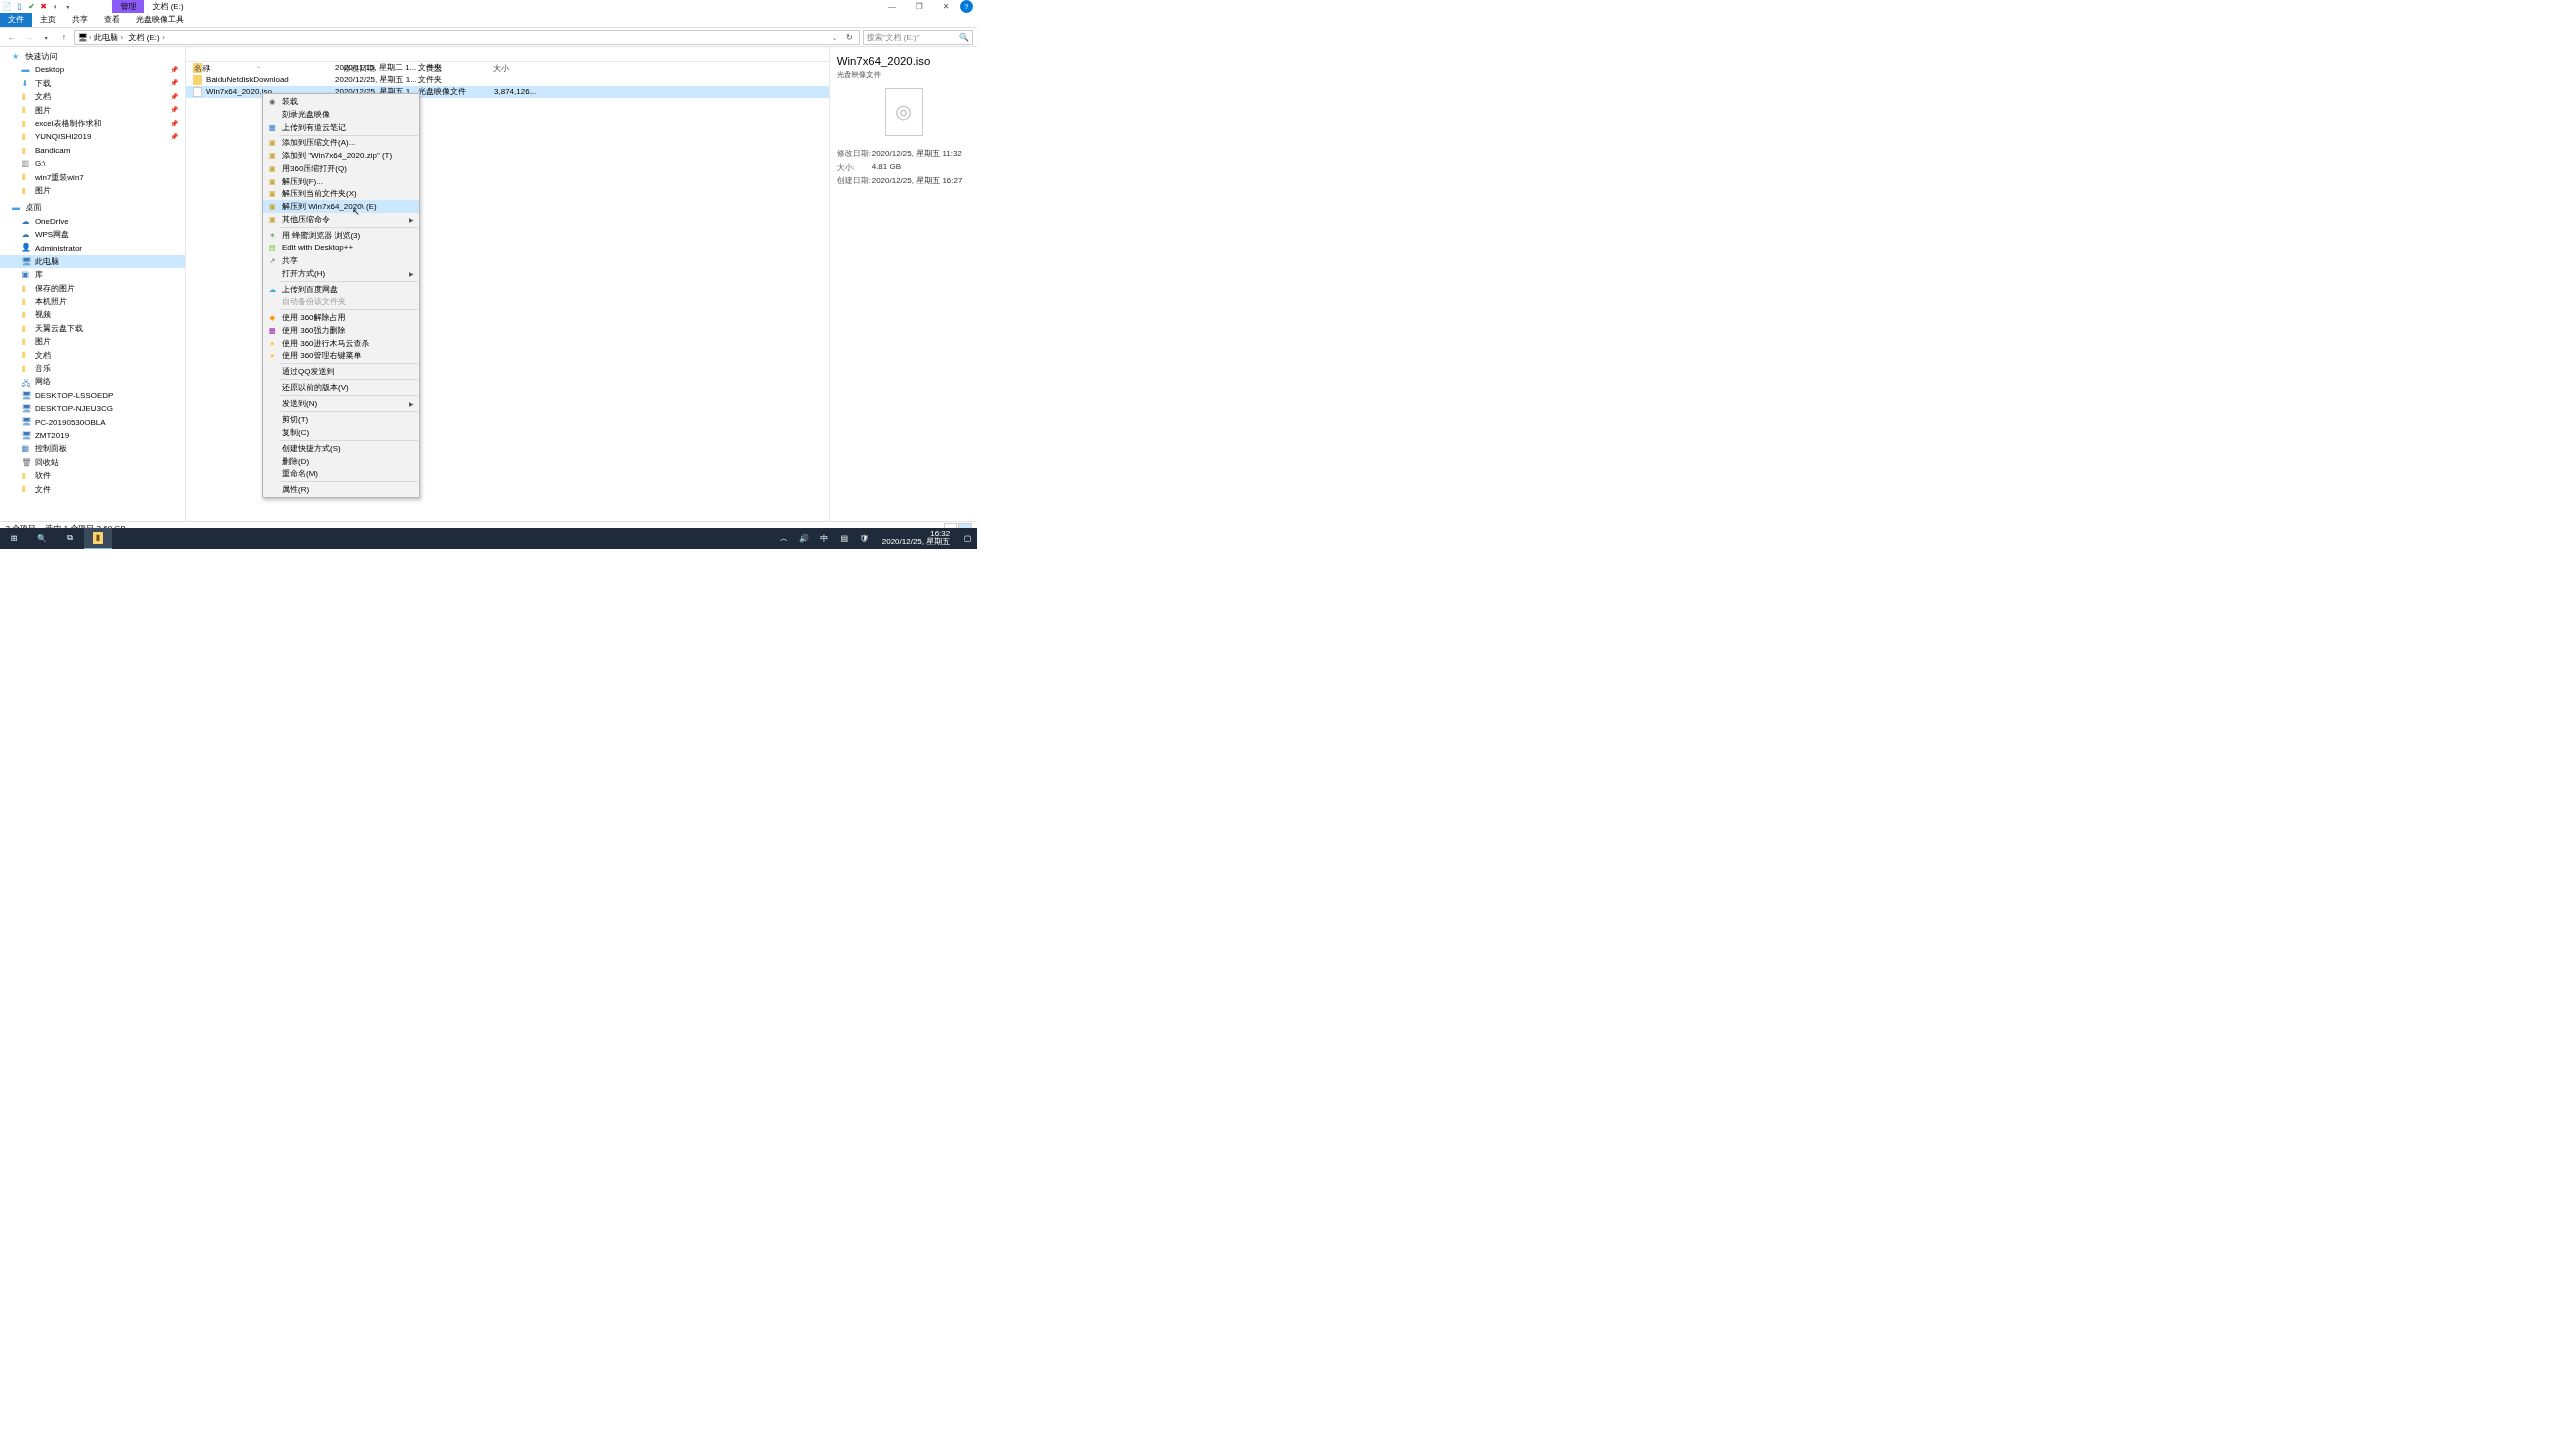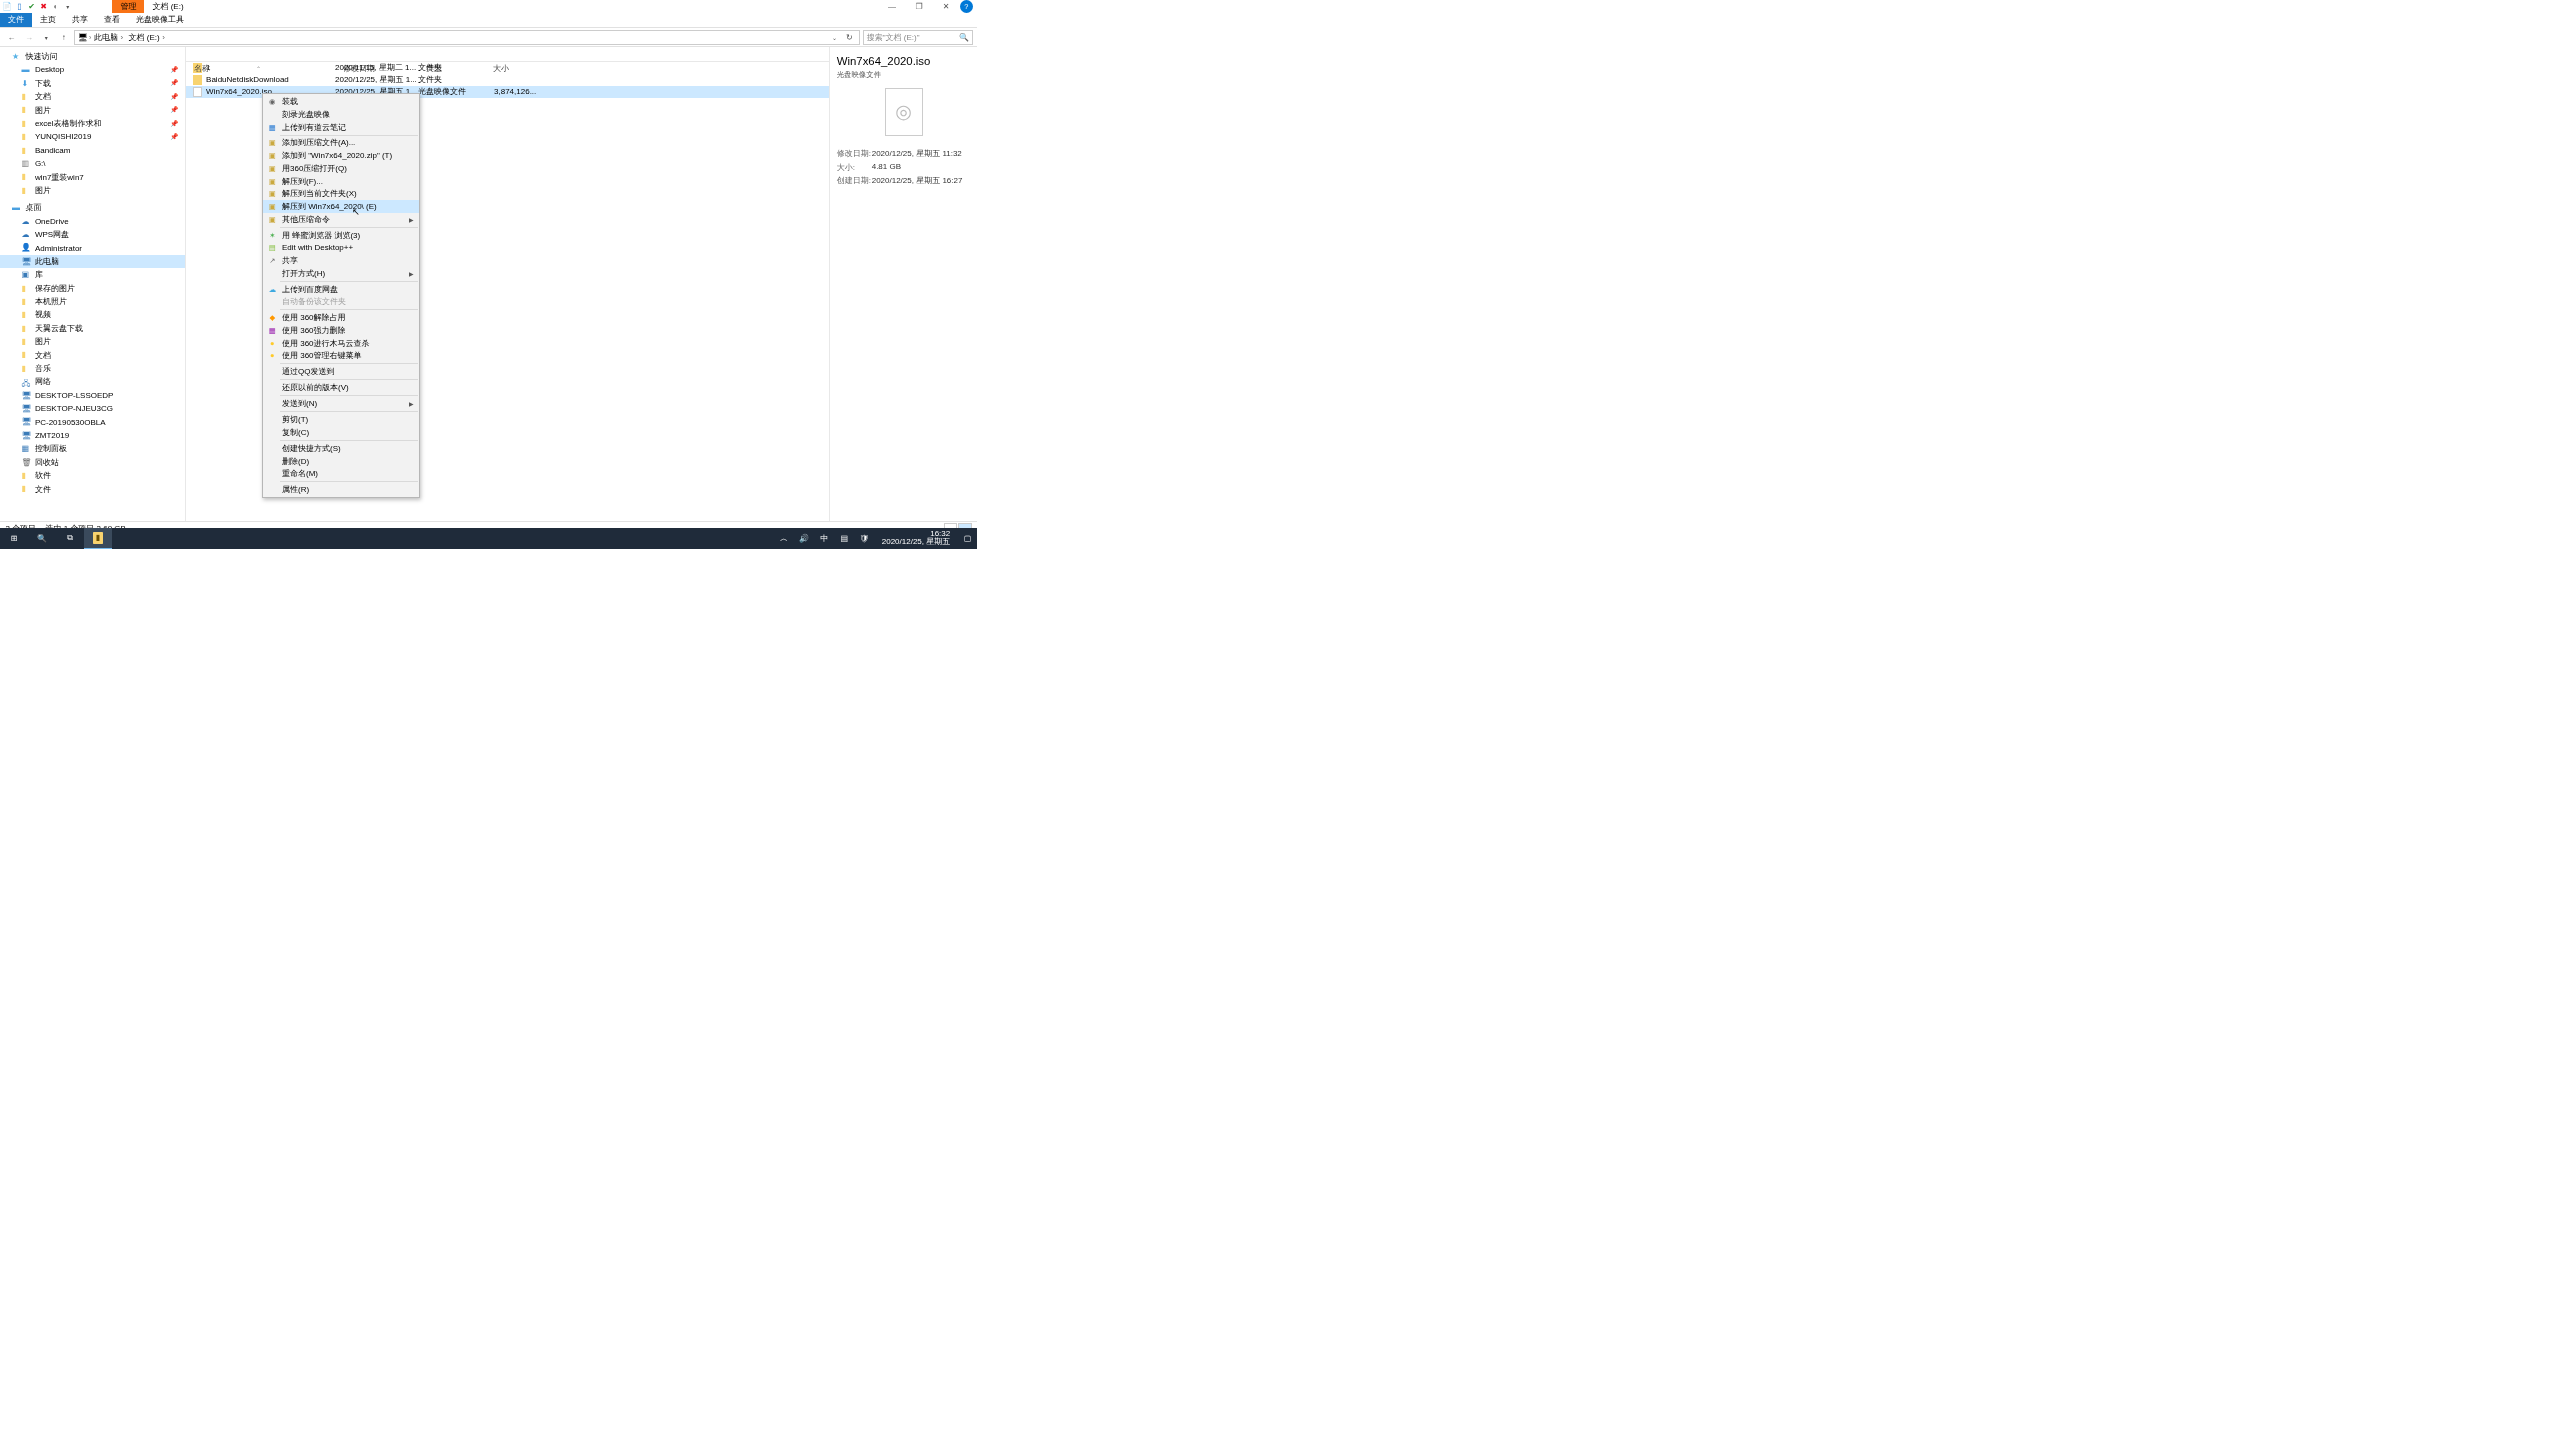--- a/index.html
+++ b/index.html
@@ -2,21 +2,21 @@
 <html><head>
 <meta charset="utf-8">
 <style>
   * { margin:0; padding:0; box-sizing:border-box; font-family:"Segoe UI","Microsoft YaHei",sans-serif; font-size:8px; user-select:none; }
   body { width:977px; height:549px; background:#fff; overflow:hidden; position:relative; }
   
   .titlebar { height:13.4px; background:#fff; display:flex; align-items:center; padding-left:2.7px; }
   .qat { display:flex; gap:2.7px; align-items:center; }
   .qat-icon { width:9.4px; height:9.4px; display:flex; align-items:center; justify-content:center; }
   .title-tab { padding:0 8px; line-height:13.4px; }
-  .title-tab.mgr { background:#f97316; }
+  .title-tab.mgr { background:#8b5cf6; }
   .winctrl { margin-left:auto; display:flex; gap:0; }
   .winbtn { width:27px; height:13.4px; display:flex; align-items:center; justify-content:center; color:#555; }
   .qmark { width:13.4px; height:13.4px; background:#0078d7; color:#fff; border-radius:50%; font-size:7.4px; display:flex; align-items:center; justify-content:center; margin-right:4px;}
   
   .ribbon { height:14.8px; display:flex; align-items:stretch; border-bottom:0.7px solid #e1e1e1; }
   .rtab { padding:0 8px; line-height:14.8px; }
   .rtab.file { background:#1979ca; color:#fff; }
   
   .addr-row { height:19px; display:flex; align-items:center; gap:2.7px; padding:1.3px 4px; border-bottom:0.7px solid #e1e1e1;}
   .nav-btn { width:14.8px; height:14.8px; display:flex; align-items:center; justify-content:center; color:#555; }

